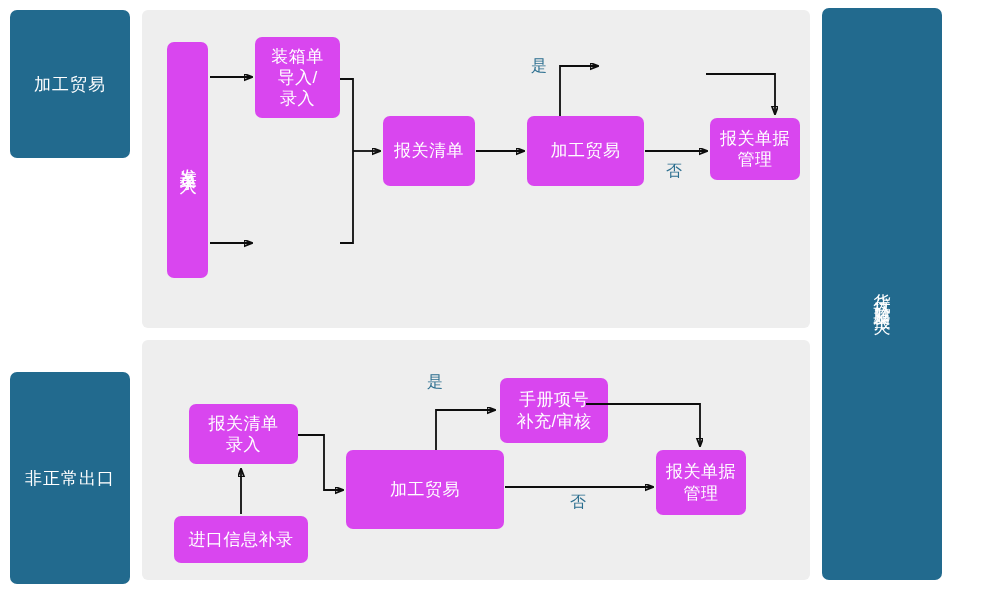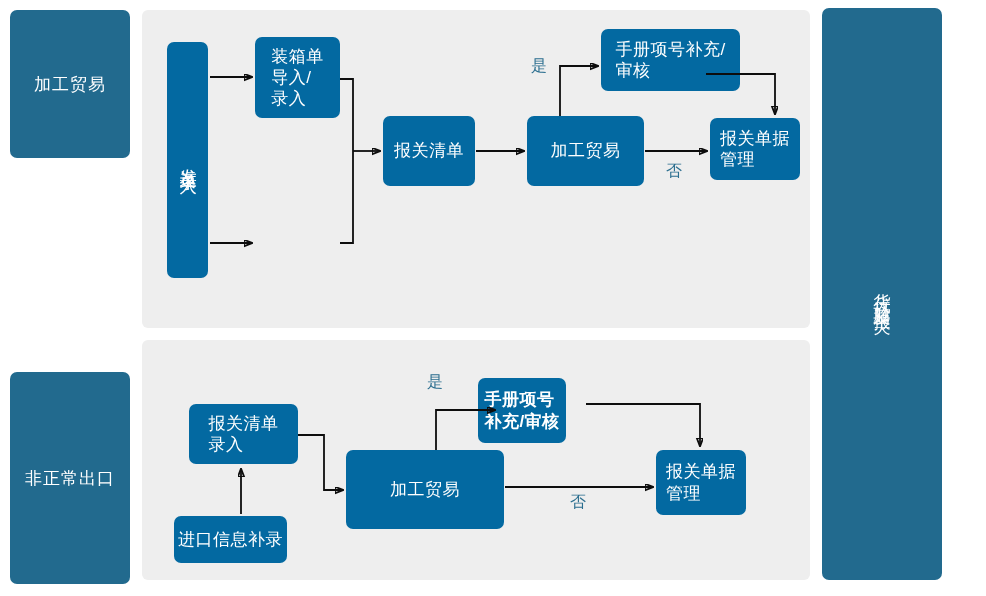--- a/index.html
+++ b/index.html
@@ -17,26 +17,27 @@
     background: #ffffff;
     overflow: hidden;
   }
   .panel {
     position: absolute;
     background: #eeeeee;
     border-radius: 6px;
   }
   .node {
     position: absolute;
-    background: #0369a1;
+    background: #d946ef;
     border-radius: 7px;
     color: #ffffff;
     display: flex;
     align-items: center;
     justify-content: center;
+    text-align: center;
     font-size: 17px;
     line-height: 1.25;
     letter-spacing: 0.5px;
     box-sizing: border-box;
     padding: 2px 4px;
     font-weight: 400;
   }
   .node.vertical {
     writing-mode: vertical-rl;
     text-orientation: upright;
@@ -116,52 +117,48 @@
 
 
   <div class="node" style="left:383px; top:116px; width:92px; height:70px;">
     <span>报关清单</span>
   </div>
 
   <div class="node" style="left:527px; top:116px; width:117px; height:70px;">
     <span>加工贸易</span>
   </div>
 
-  <div class="node" style="left:601px; top:29px; width:139px; height:62px; white-space:pre-line;">
-    <span style="white-space:pre-line;">手册项号补充/
-审核</span>
-  </div>
 
   <div class="node" style="left:710px; top:118px; width:90px; height:62px; white-space:pre-line;">
     <span style="white-space:pre-line;">报关单据
 管理</span>
   </div>
 
   <div class="edge-label" style="left:531px; top:58px;">
     <span>是</span>
   </div>
 
   <div class="edge-label" style="left:666px; top:163px;">
     <span>否</span>
   </div>
 
   <div class="node" style="left:189px; top:404px; width:109px; height:60px; white-space:pre-line;">
     <span style="white-space:pre-line;">报关清单
 录入</span>
   </div>
 
-  <div class="node" style="left:174px; top:516px; width:113px; height:47px;">
+  <div class="node" style="left:174px; top:516px; width:134px; height:47px;">
     <span>进口信息补录</span>
   </div>
 
   <div class="node" style="left:346px; top:450px; width:158px; height:79px;">
     <span>加工贸易</span>
   </div>
 
-  <div class="node" style="left:478px; top:378px; width:88px; height:65px; white-space:pre-line;font-weight:bold;">
+  <div class="node" style="left:500px; top:378px; width:108px; height:65px; white-space:pre-line;">
     <span style="white-space:pre-line;">手册项号
 补充/审核</span>
   </div>
 
   <div class="node" style="left:656px; top:450px; width:90px; height:65px; white-space:pre-line;">
     <span style="white-space:pre-line;">报关单据
 管理</span>
   </div>
 
   <div class="edge-label" style="left:427px; top:374px;">

